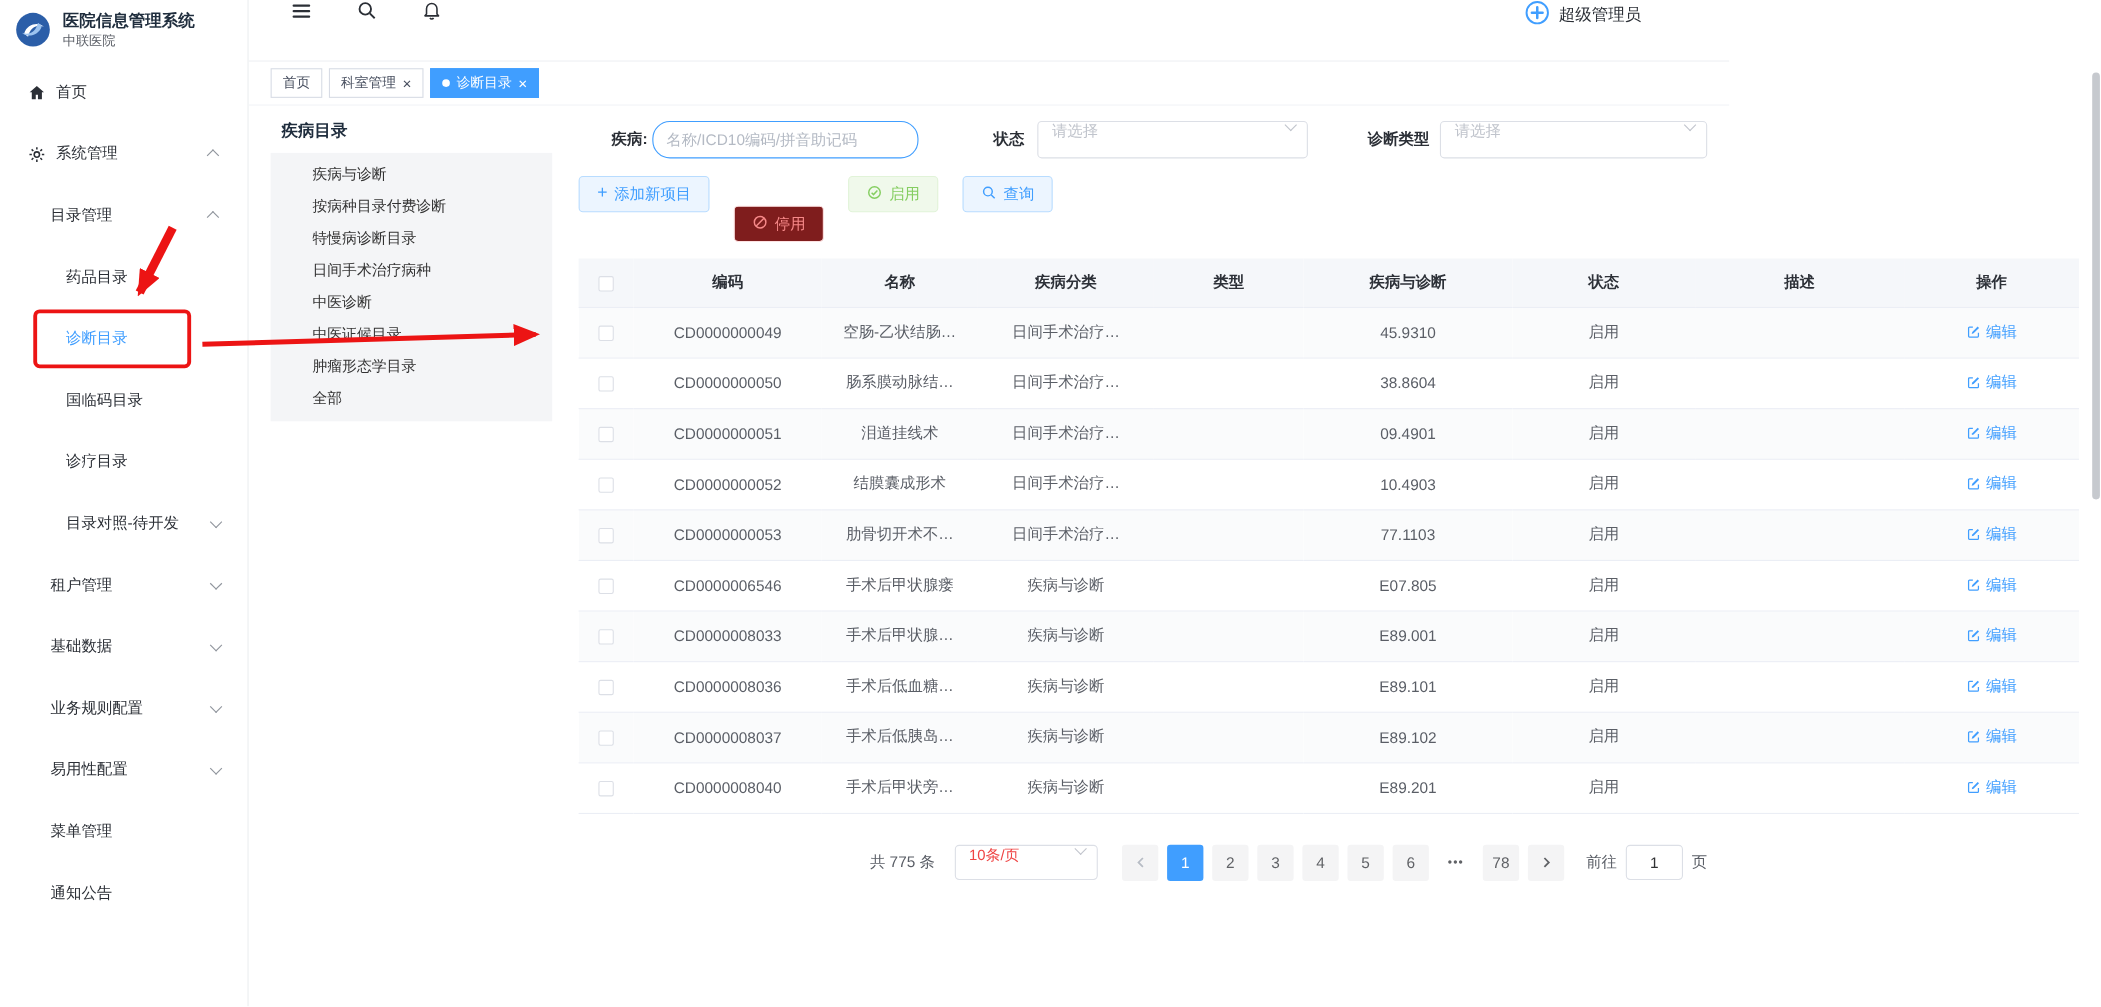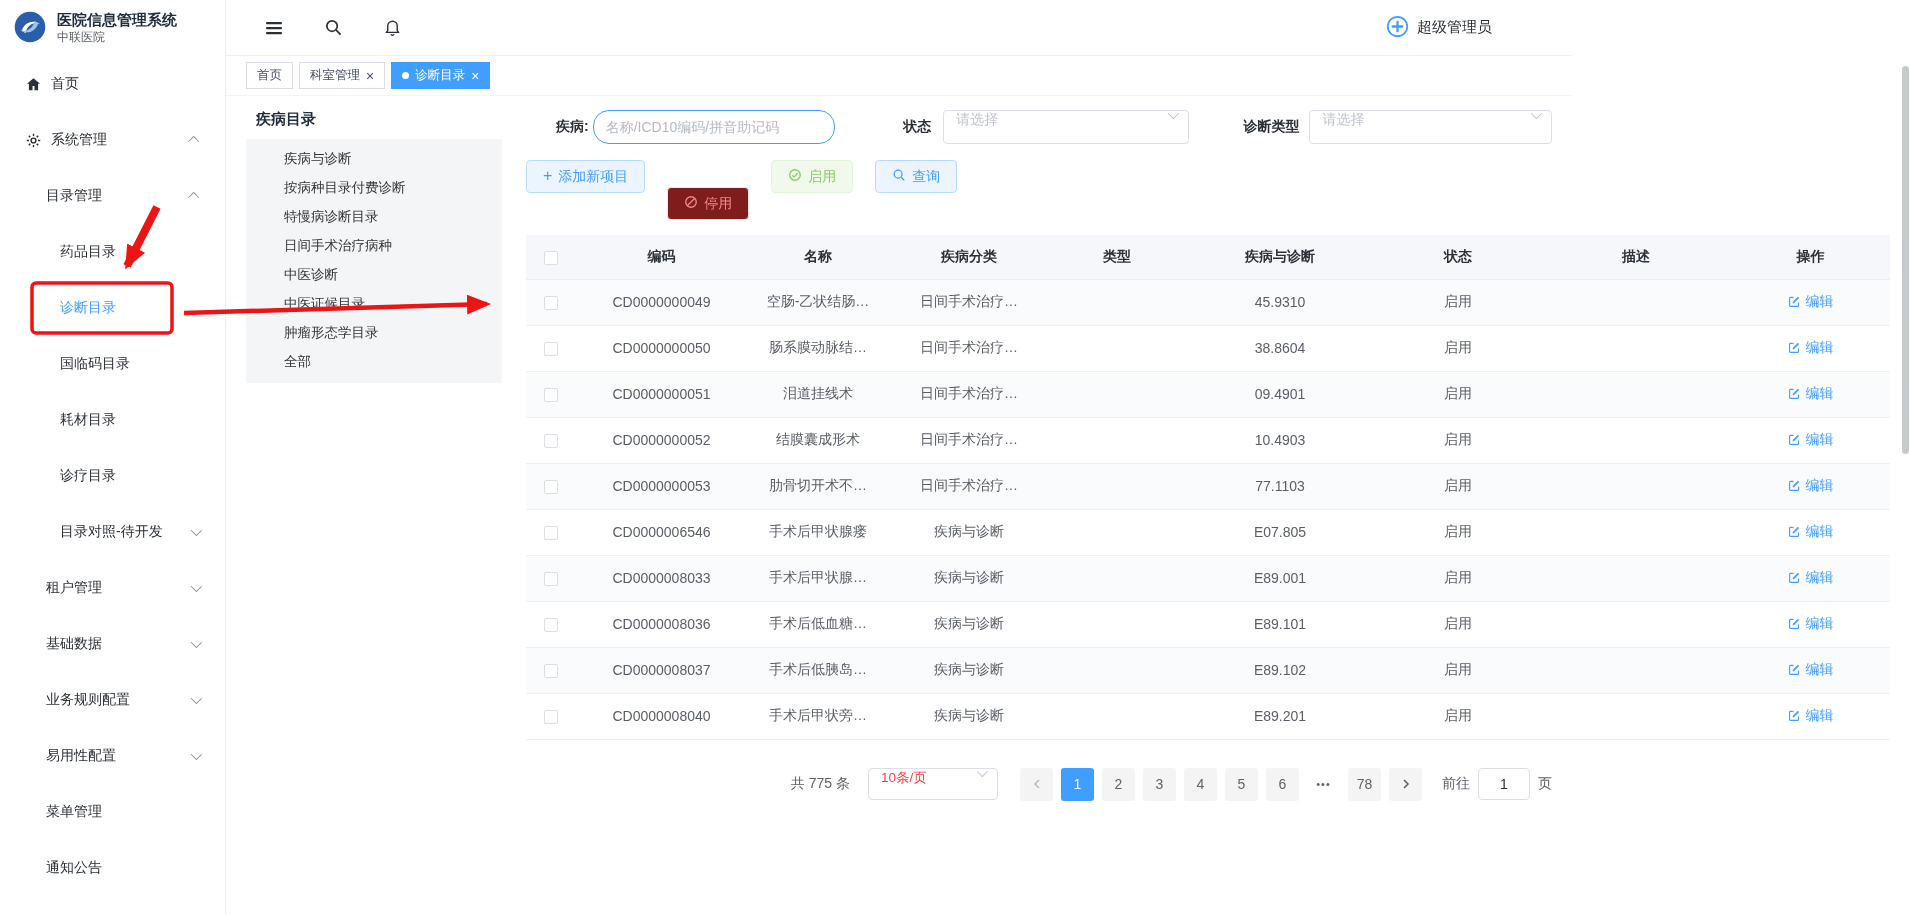--- a/index.html
+++ b/index.html
@@ -21,21 +21,21 @@
   .side-item .chev { position:absolute; right:26px; }
   .side-item.active { color:#409eff; }
   .side-icon { display:flex; align-items:center; }
 
   .chev { width:8px; height:8px; border-right:1.5px solid #8f949c; border-bottom:1.5px solid #8f949c; display:inline-block; }
   .chev.down { transform:rotate(45deg) translateY(-2px); }
   .chev.up { transform:rotate(-135deg) translateY(-2px); }
 
   
   .main-col { flex:1; display:flex; flex-direction:column; min-width:0; }
-  .topbar { height:56px; min-height:56px; display:flex; align-items:center; border-bottom:1px solid #eef0f3; padding:0 80px 0 38px; gap:40px; }
+  .topbar { height:56px; min-height:56px; display:flex; align-items:flex-start; border-bottom:1px solid #eef0f3; padding:0 80px 0 38px; gap:40px; }
   .icon-btn { display:flex; align-items:center; cursor:pointer; }
   .topbar .spacer { flex:1; }
   .user-box { display:flex; align-items:center; gap:8px; font-size:15px; color:#2b2f36; cursor:pointer; }
 
   
   .tabbar { height:40px; min-height:40px; display:flex; align-items:center; gap:6px; padding-left:20px; border-bottom:1px solid #f2f4f7; }
   .tab { height:27px; display:flex; align-items:center; gap:6px; padding:0 10px; border:1px solid #d8dce5; font-size:12.5px; color:#495060; cursor:pointer; background:#fff; }
   .tab.active { background:#409eff; border-color:#409eff; color:#fff; }
   .tab-dot { width:7px; height:7px; border-radius:50%; background:#fff; }
   .tab-close { font-size:14px; line-height:1; cursor:pointer; }
@@ -144,25 +144,20 @@
 
   </div>
         <div class="side-item lvl2 active">
 
     <span class="side-label">诊断目录</span>
 
   </div>
         <div class="side-item lvl2">
 
     <span class="side-label">国临码目录</span>
-
-  </div>
-        <div class="side-item lvl2">
-
-    <span class="side-label">耗材目录</span>
 
   </div>
         <div class="side-item lvl2">
 
     <span class="side-label">诊疗目录</span>
 
   </div>
         <div class="side-item lvl2">
 
     <span class="side-label">目录对照-待开发</span>

